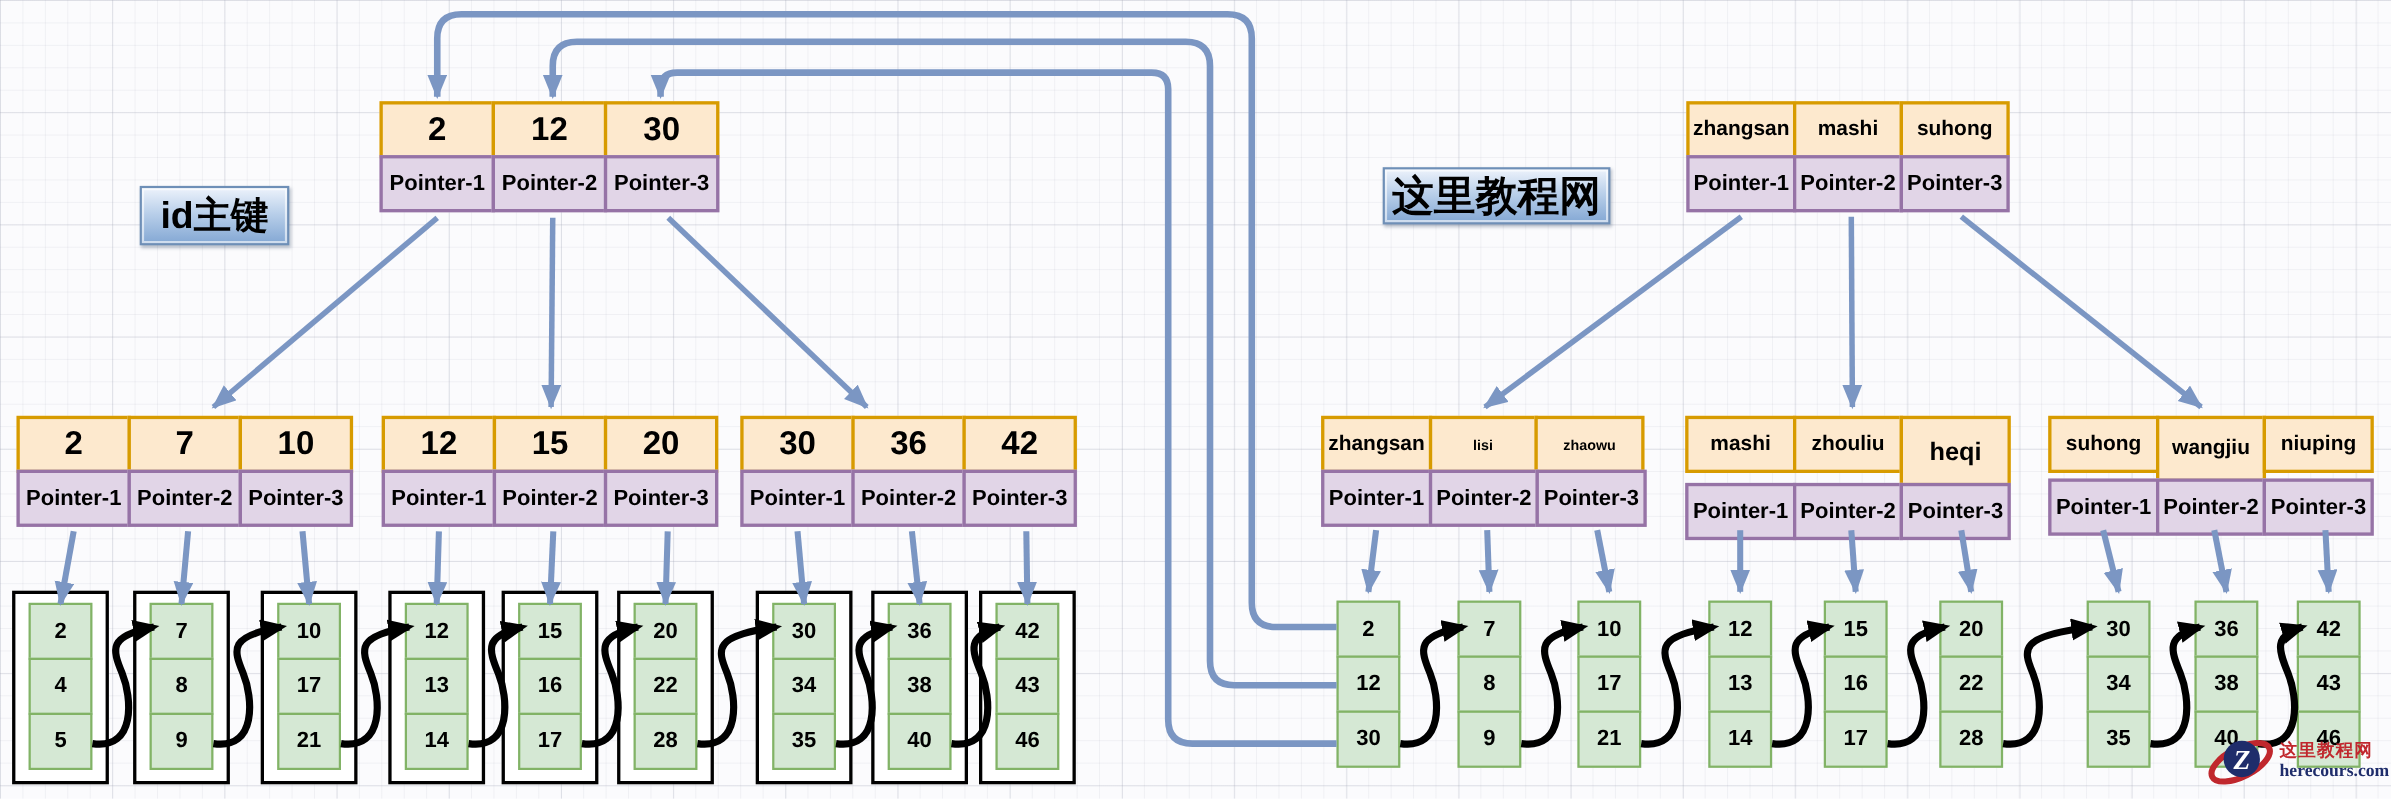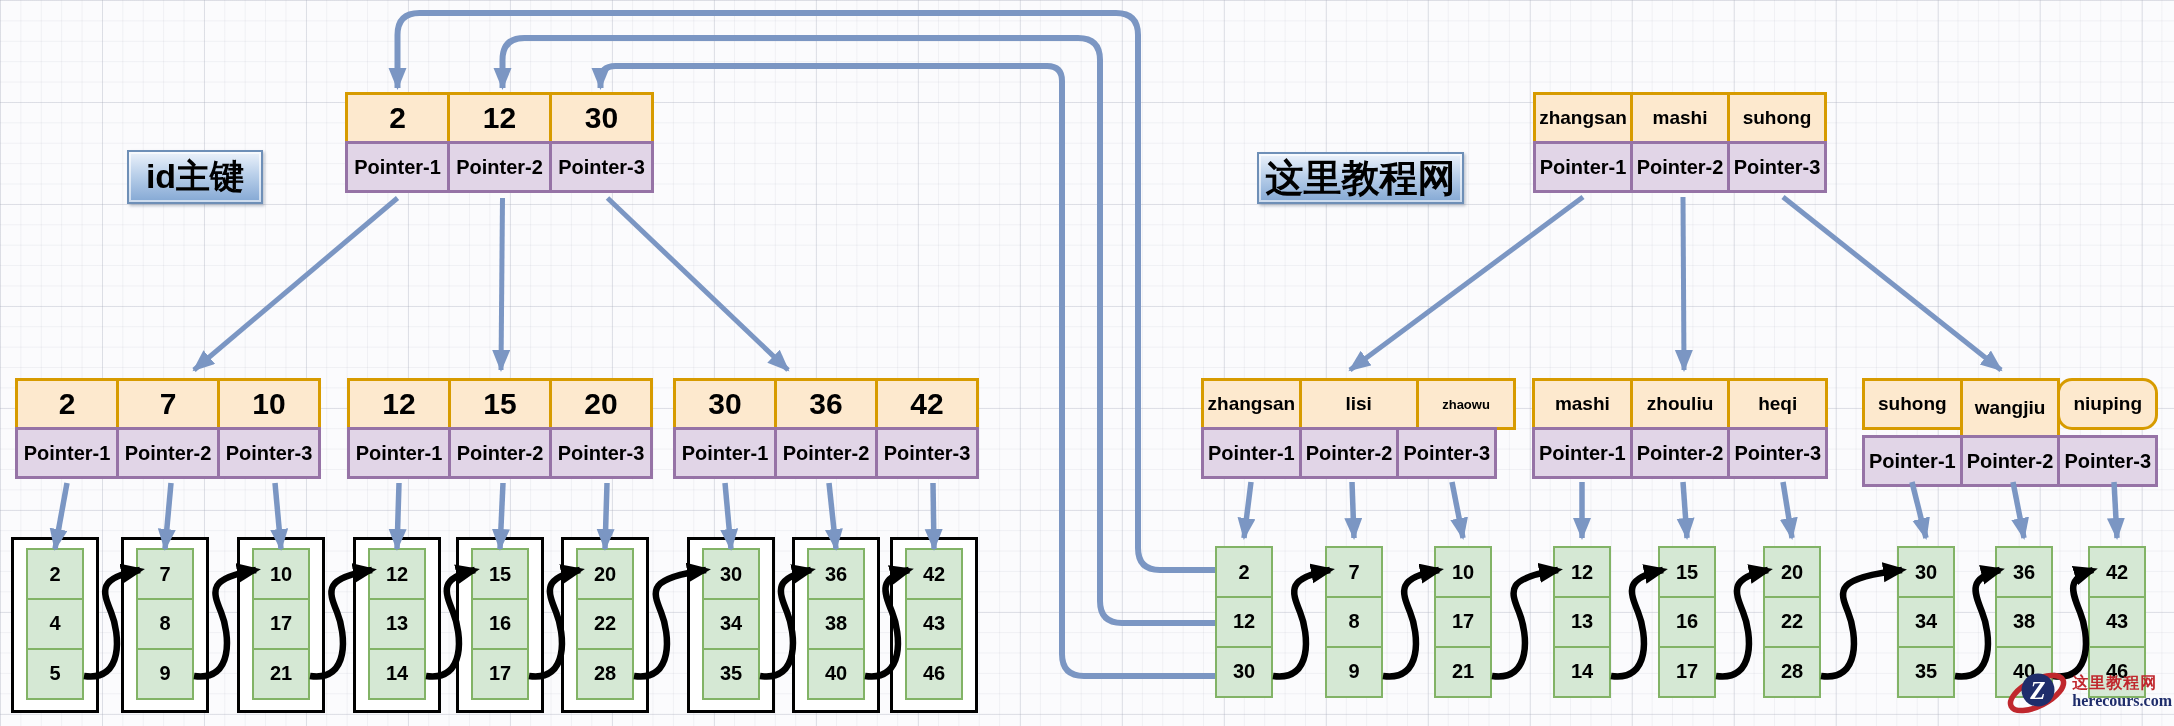--- a/index.html
+++ b/index.html
@@ -43,21 +43,21 @@
   .leafcell:first-child{margin-top:0;}
 
   .tag{
     position:absolute;z-index:2;display:flex;align-items:center;justify-content:center;
     font-weight:700;color:#000;
     background:linear-gradient(180deg,#ecf2fb 0%,#bad0ea 45%,#84a8d4 100%);
     border:2px solid var(--label-border,#6e8fb7);
     box-shadow:inset 0 0 0 2px rgba(255,255,255,.6), 1.5px 2px 3px rgba(60,80,110,.35);
     white-space:nowrap;
   }
-  #id-label{left:127px;top:150px;width:132px;height:50px;font-size:34px;}
+  #id-label{left:127px;top:169px;width:132px;height:50px;font-size:34px;}
   #name-label{left:1257px;top:152px;width:203px;height:48px;font-size:38px;}
 
   .watermark{position:absolute;right:2px;bottom:4px;display:flex;align-items:center;z-index:4;}
   .wm-text{display:flex;flex-direction:column;margin-left:2px;}
   .wm-zh{font-size:16px;font-weight:800;color:var(--watermark-red,#c0272d);letter-spacing:1px;line-height:1.05;}
   .wm-en{font-size:16px;font-weight:700;color:var(--watermark-navy,#1f2d6b);font-family:"Liberation Serif","DejaVu Serif",serif;line-height:1.1;}
 </style>
 </head>
 <body>
 
@@ -176,46 +176,46 @@
         </div>
         <div class="brow r2">
           <div class="cell ptrcell" style="width: 100px; height: 52px;">Pointer-1</div>
           <div class="cell ptrcell" style="width: 100px; height: 52px;">Pointer-2</div>
           <div class="cell ptrcell" style="width: 100px; height: 52px;">Pointer-3</div>
         </div>
       </div>
       <div class="bnode" style="left: 1201px; top: 378px;">
         <div class="brow">
           <div class="cell keycell" style="width: 100.7px; height: 52px; font-size: 19px;">zhangsan</div>
-          <div class="cell keycell" style="width: 120px; height: 52px; font-size: 19px;">lisi</div>
+          <div class="cell keycell" style="width: 99px; height: 52px; font-size: 13px;">lisi</div>
           <div class="cell keycell" style="width: 100.7px; height: 52px; font-size: 13px;">zhaowu</div>
         </div>
         <div class="brow r2">
           <div class="cell ptrcell" style="width: 100.7px; height: 52px;">Pointer-1</div>
           <div class="cell ptrcell" style="width: 100.7px; height: 52px;">Pointer-2</div>
           <div class="cell ptrcell" style="width: 100.7px; height: 52px;">Pointer-3</div>
         </div>
       </div>
       <div class="bnode" style="left: 1532px; top: 378px;">
         <div class="brow">
           <div class="cell keycell" style="width: 100.7px; height: 52px; font-size: 19px;">mashi</div>
           <div class="cell keycell" style="width: 100.7px; height: 52px; font-size: 19px;">zhouliu</div>
-          <div class="cell keycell" style="width: 100.7px; height: 52px; font-size: 19px;">heqi</div>
+          <div class="cell keycell" style="width: 100.7px; height: 64px; font-size: 23px;">heqi</div>
         </div>
         <div class="brow r2">
           <div class="cell ptrcell" style="width: 100.7px; height: 52px;">Pointer-1</div>
           <div class="cell ptrcell" style="width: 100.7px; height: 52px;">Pointer-2</div>
           <div class="cell ptrcell" style="width: 100.7px; height: 52px;">Pointer-3</div>
         </div>
       </div>
       <div class="bnode" style="left: 1862px; top: 378px;">
         <div class="brow">
           <div class="cell keycell" style="width: 100.7px; height: 52px; font-size: 19px;">suhong</div>
           <div class="cell keycell" style="width: 100.7px; height: 60px; font-size: 19px;">wangjiu</div>
-          <div class="cell keycell" style="width: 100.7px; height: 52px; font-size: 19px; border-radius: 15px;">niuping</div>
+          <div class="cell keycell" style="width: 100.7px; height: 52px; font-size: 19px;">niuping</div>
         </div>
         <div class="brow r2">
           <div class="cell ptrcell" style="width: 100.7px; height: 52px;">Pointer-1</div>
           <div class="cell ptrcell" style="width: 100.7px; height: 52px;">Pointer-2</div>
           <div class="cell ptrcell" style="width: 100.7px; height: 52px;">Pointer-3</div>
         </div>
       </div>
     </div>
   <div id="leaves-layer" class="leaves-layer">
       <div class="leafbox" style="left: 11px; top: 537px;">

